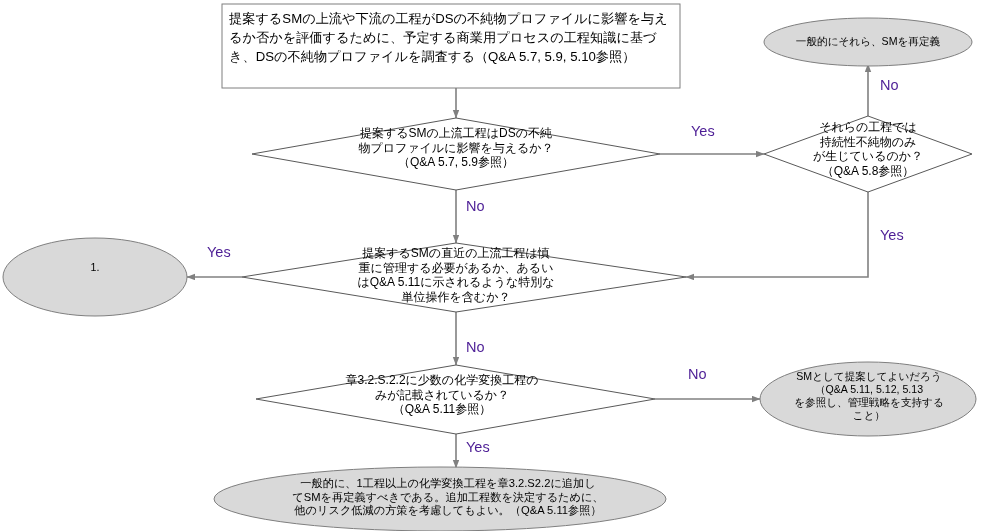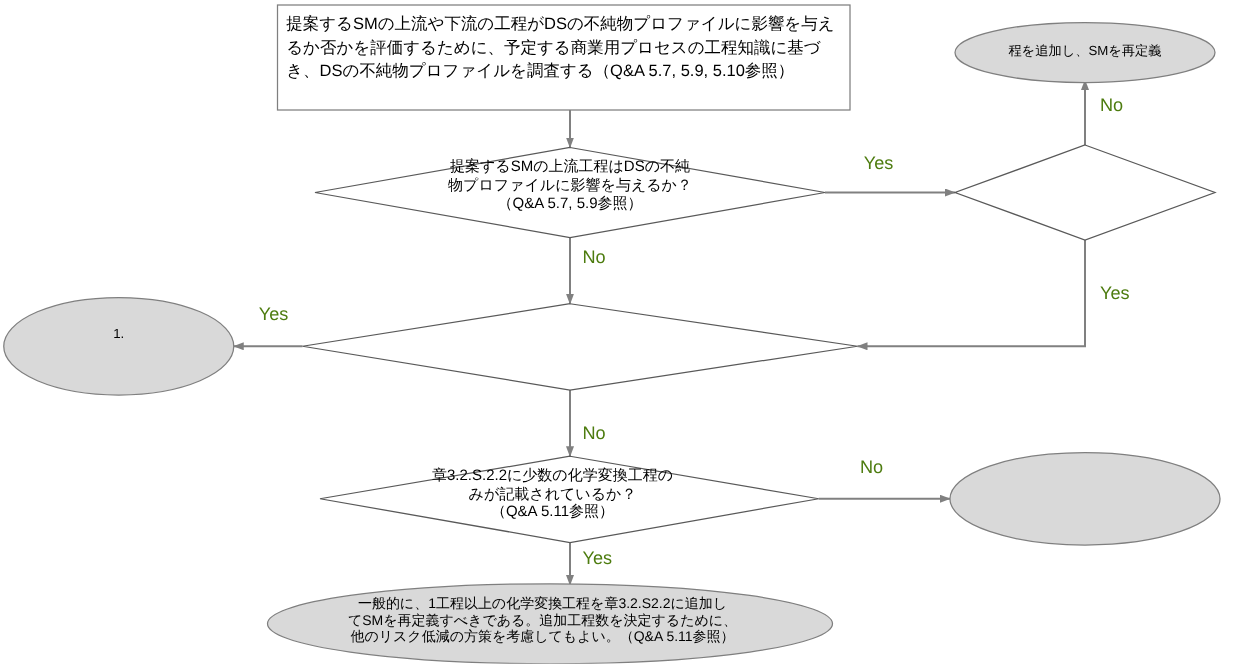--- a/index.html
+++ b/index.html
@@ -42,21 +42,21 @@
     font-size: 13.2px;
     text-align: left;
     line-height: 1.45;
   }
   .t-dia   { font-size: 12px; }
   .t-ell   { font-size: 10.6px; }
   .t-ell-big { font-size: 11.2px; }
   .edge-label {
     position: absolute;
     font-size: 14.5px;
-    color: #4d7c0f;
+    color: #4c1d95;
     line-height: 1;
   }
   .num-indent {
     display: block;
     text-align: center;
   }
 </style>
 </head>
 <body>
 
@@ -97,34 +97,46 @@
 
     <ellipse cx="440" cy="499" rx="226" ry="32" class="shape-fill-gray"></ellipse>
   </svg>
 
   <div class="node-text t-box" style="left:229px; top:9px; width:444px;">提案するSMの上流や下流の工程がDSの不純物プロファイルに影響を与えるか否かを評価するために、予定する商業用プロセスの工程知識に基づき、DSの不純物プロファイルを調査する（Q&amp;A  5.7,  5.9,  5.10参照）</div>
 
   <div class="node-text t-dia" style="left:310px; top:126px; width:292px;">提案するSMの上流工程はDSの不純
 物プロファイルに影響を与えるか？
 （Q&amp;A 5.7, 5.9参照）</div>
 
+  <div class="node-text t-dia" style="left:790px; top:120px; width:156px;">それらの工程では
+持続性不純物のみ
+が生じているのか？
+（Q&amp;A 5.8参照）</div>
 
-  <div class="node-text t-ell" style="left:772px; top:35px; width:192px;">程を追加し、SMを再定義</div>
+  <div class="node-text t-ell" style="left:772px; top:35px; width:192px;">一般的にそれら、SMを再定義</div>
 
+  <div class="node-text t-dia" style="left:325px; top:246px; width:262px;">提案するSMの直近の上流工程は慎
+重に管理する必要があるか、あるい
+はQ&amp;A 5.11に示されるような特別な
+単位操作を含むか？</div>
 
   <div class="node-text t-ell" style="left:24px; top:248px; width:142px;">
     <span class="num-indent">1.</span>
   </div>
 
   <div class="node-text t-dia" style="left:312px; top:373px; width:260px;">章3.2.S.2.2に少数の化学変換工程の
 みが記載されているか？
 （Q&amp;A 5.11参照）</div>
 
+  <div class="node-text t-ell" style="left:770px; top:370px; width:198px;">SMとして提案してよいだろう
+（Q&amp;A 5.11, 5.12, 5.13
+を参照し、管理戦略を支持する
+こと）</div>
 
-  <div class="node-text t-ell-big" style="left:218px; top:477px; width:432px;">一般的に、1工程以上の化学変換工程を章3.2.S2.2に追加し
+  <div class="node-text t-ell-big" style="left:232px; top:477px; width:432px;">一般的に、1工程以上の化学変換工程を章3.2.S2.2に追加し
 てSMを再定義すべきである。追加工程数を決定するために、
 他のリスク低減の方策を考慮してもよい。（Q&amp;A 5.11参照）</div>
 
   <div class="edge-label" style="left:691px; top:124px;">Yes</div>
 
   <div class="edge-label" style="left:466px; top:199px;">No</div>
 
   <div class="edge-label" style="left:880px; top:78px;">No</div>
 
   <div class="edge-label" style="left:880px; top:228px;">Yes</div>

